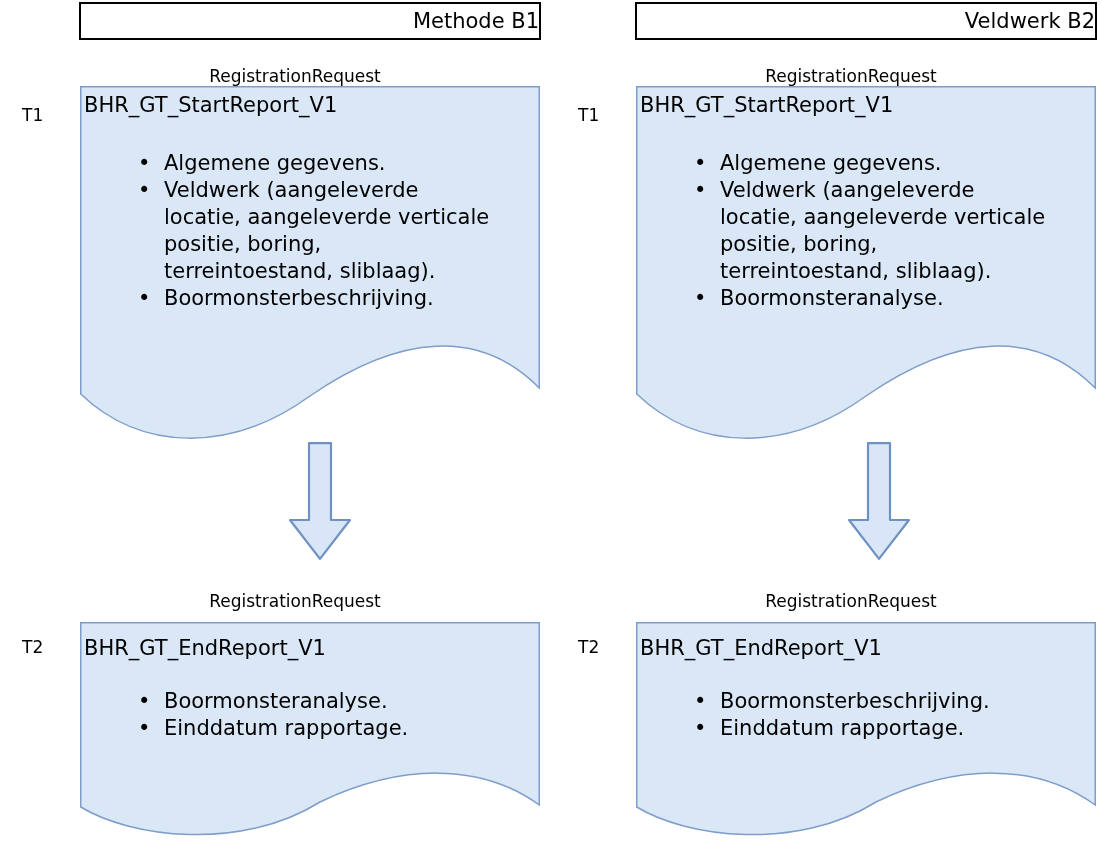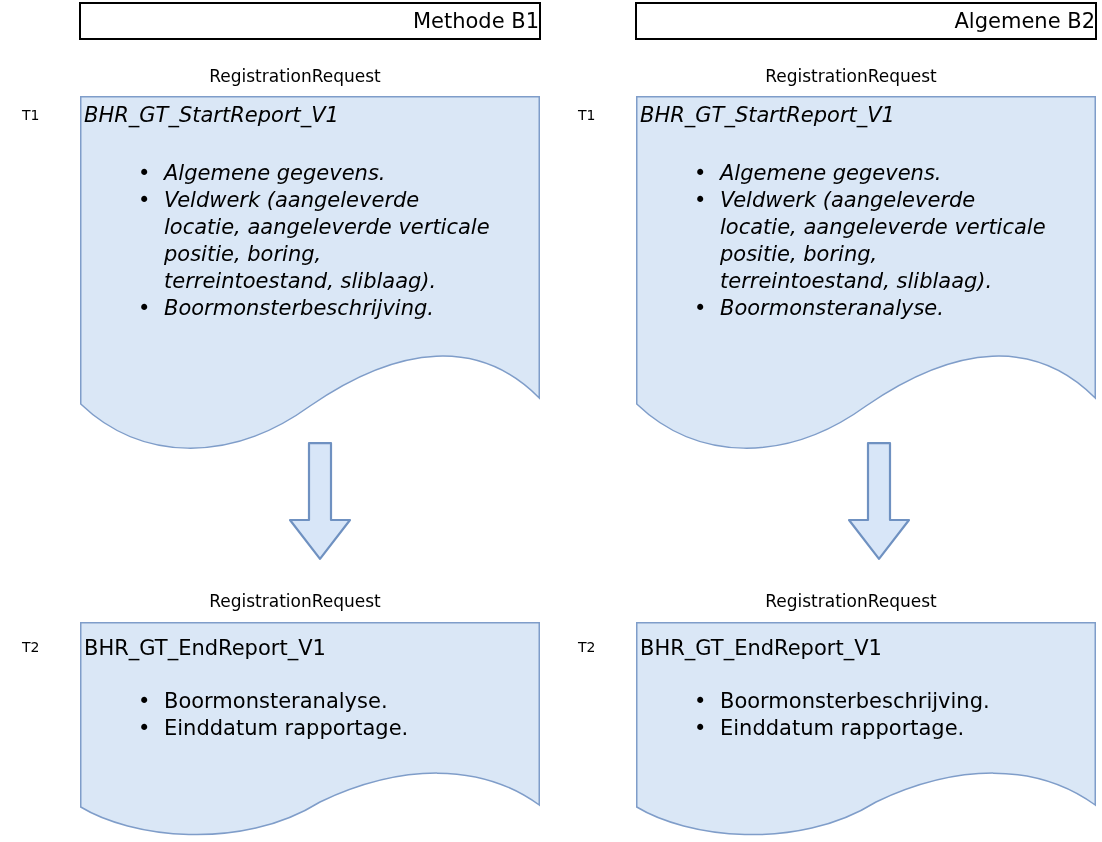--- a/index.html
+++ b/index.html
@@ -15,26 +15,26 @@
   .hdr {
     position:absolute; left:0; top:2px; width:458px; height:34px;
     border:2px solid #000; background:#fff;
     text-align:right; line-height:34px; font-size:21px;
   }
 
   .reg { position:absolute; left:0; width:432px; text-align:center; font-size:17px; line-height:27px; }
   .reg-t1 { top:63px; }
   .reg-t2 { top:588px; }
 
-  .tlabel { position:absolute; left:-57px; width:52px; font-size:14px; line-height:27px; }
+  .tlabel { position:absolute; left:-57px; width:52px; font-size:17px; line-height:27px; }
   .tlabel-t1 { top:102px; }
   .tlabel-t2 { top:634px; }
 
   .doc { position:absolute; left:1px; width:460px; }
-  .doc-t1 { top:96px; height:375px;font-style:italic; }
+  .doc-t1 { top:86px; height:375px; }
   .doc-t2 { top:622px; height:232px; }
   .doc > svg { position:absolute; left:0; top:0; overflow:visible; }
 
   .doc-body { position:relative; padding:6px 0 0 4px; font-size:21px; line-height:27px; }
   .doc-t2 .doc-body { padding-top:13px; }
   .doc-title { white-space:pre; }
 
   ul.bullets { list-style:none; margin:31px 11px 0 0; padding:0 0 0 80px; }
   .doc-t2 ul.bullets { margin-top:26px; }
   li.bullet { position:relative; white-space:pre; }
@@ -89,21 +89,21 @@
         <ul class="bullets">
           <li class="bullet">Boormonsteranalyse.</li>
           <li class="bullet">Einddatum rapportage.</li>
         </ul>
       </div>
     </div>
   </div>
 
   <div class="col col-b2">
     <div class="hdr">
-      <span>Algemene B2</span>
+      <span>Veldwerk B2</span>
     </div>
 
     <div class="reg reg-t1">RegistrationRequest</div>
     <div class="tlabel tlabel-t1">T1</div>
 
     <div class="doc doc-t1">
       <svg width="460" height="375" viewBox="0 0 460 375">
         <path d="M 0.75 0.75 L 459.25 0.75 L 459.25 302 C 400 242 320 248 230 310 C 150 368 60 365 0.75 308 Z" stroke-width="1.5" fill="#dae7f6" stroke="#7f9dc9"></path>
       </svg>
       <div class="doc-body">

